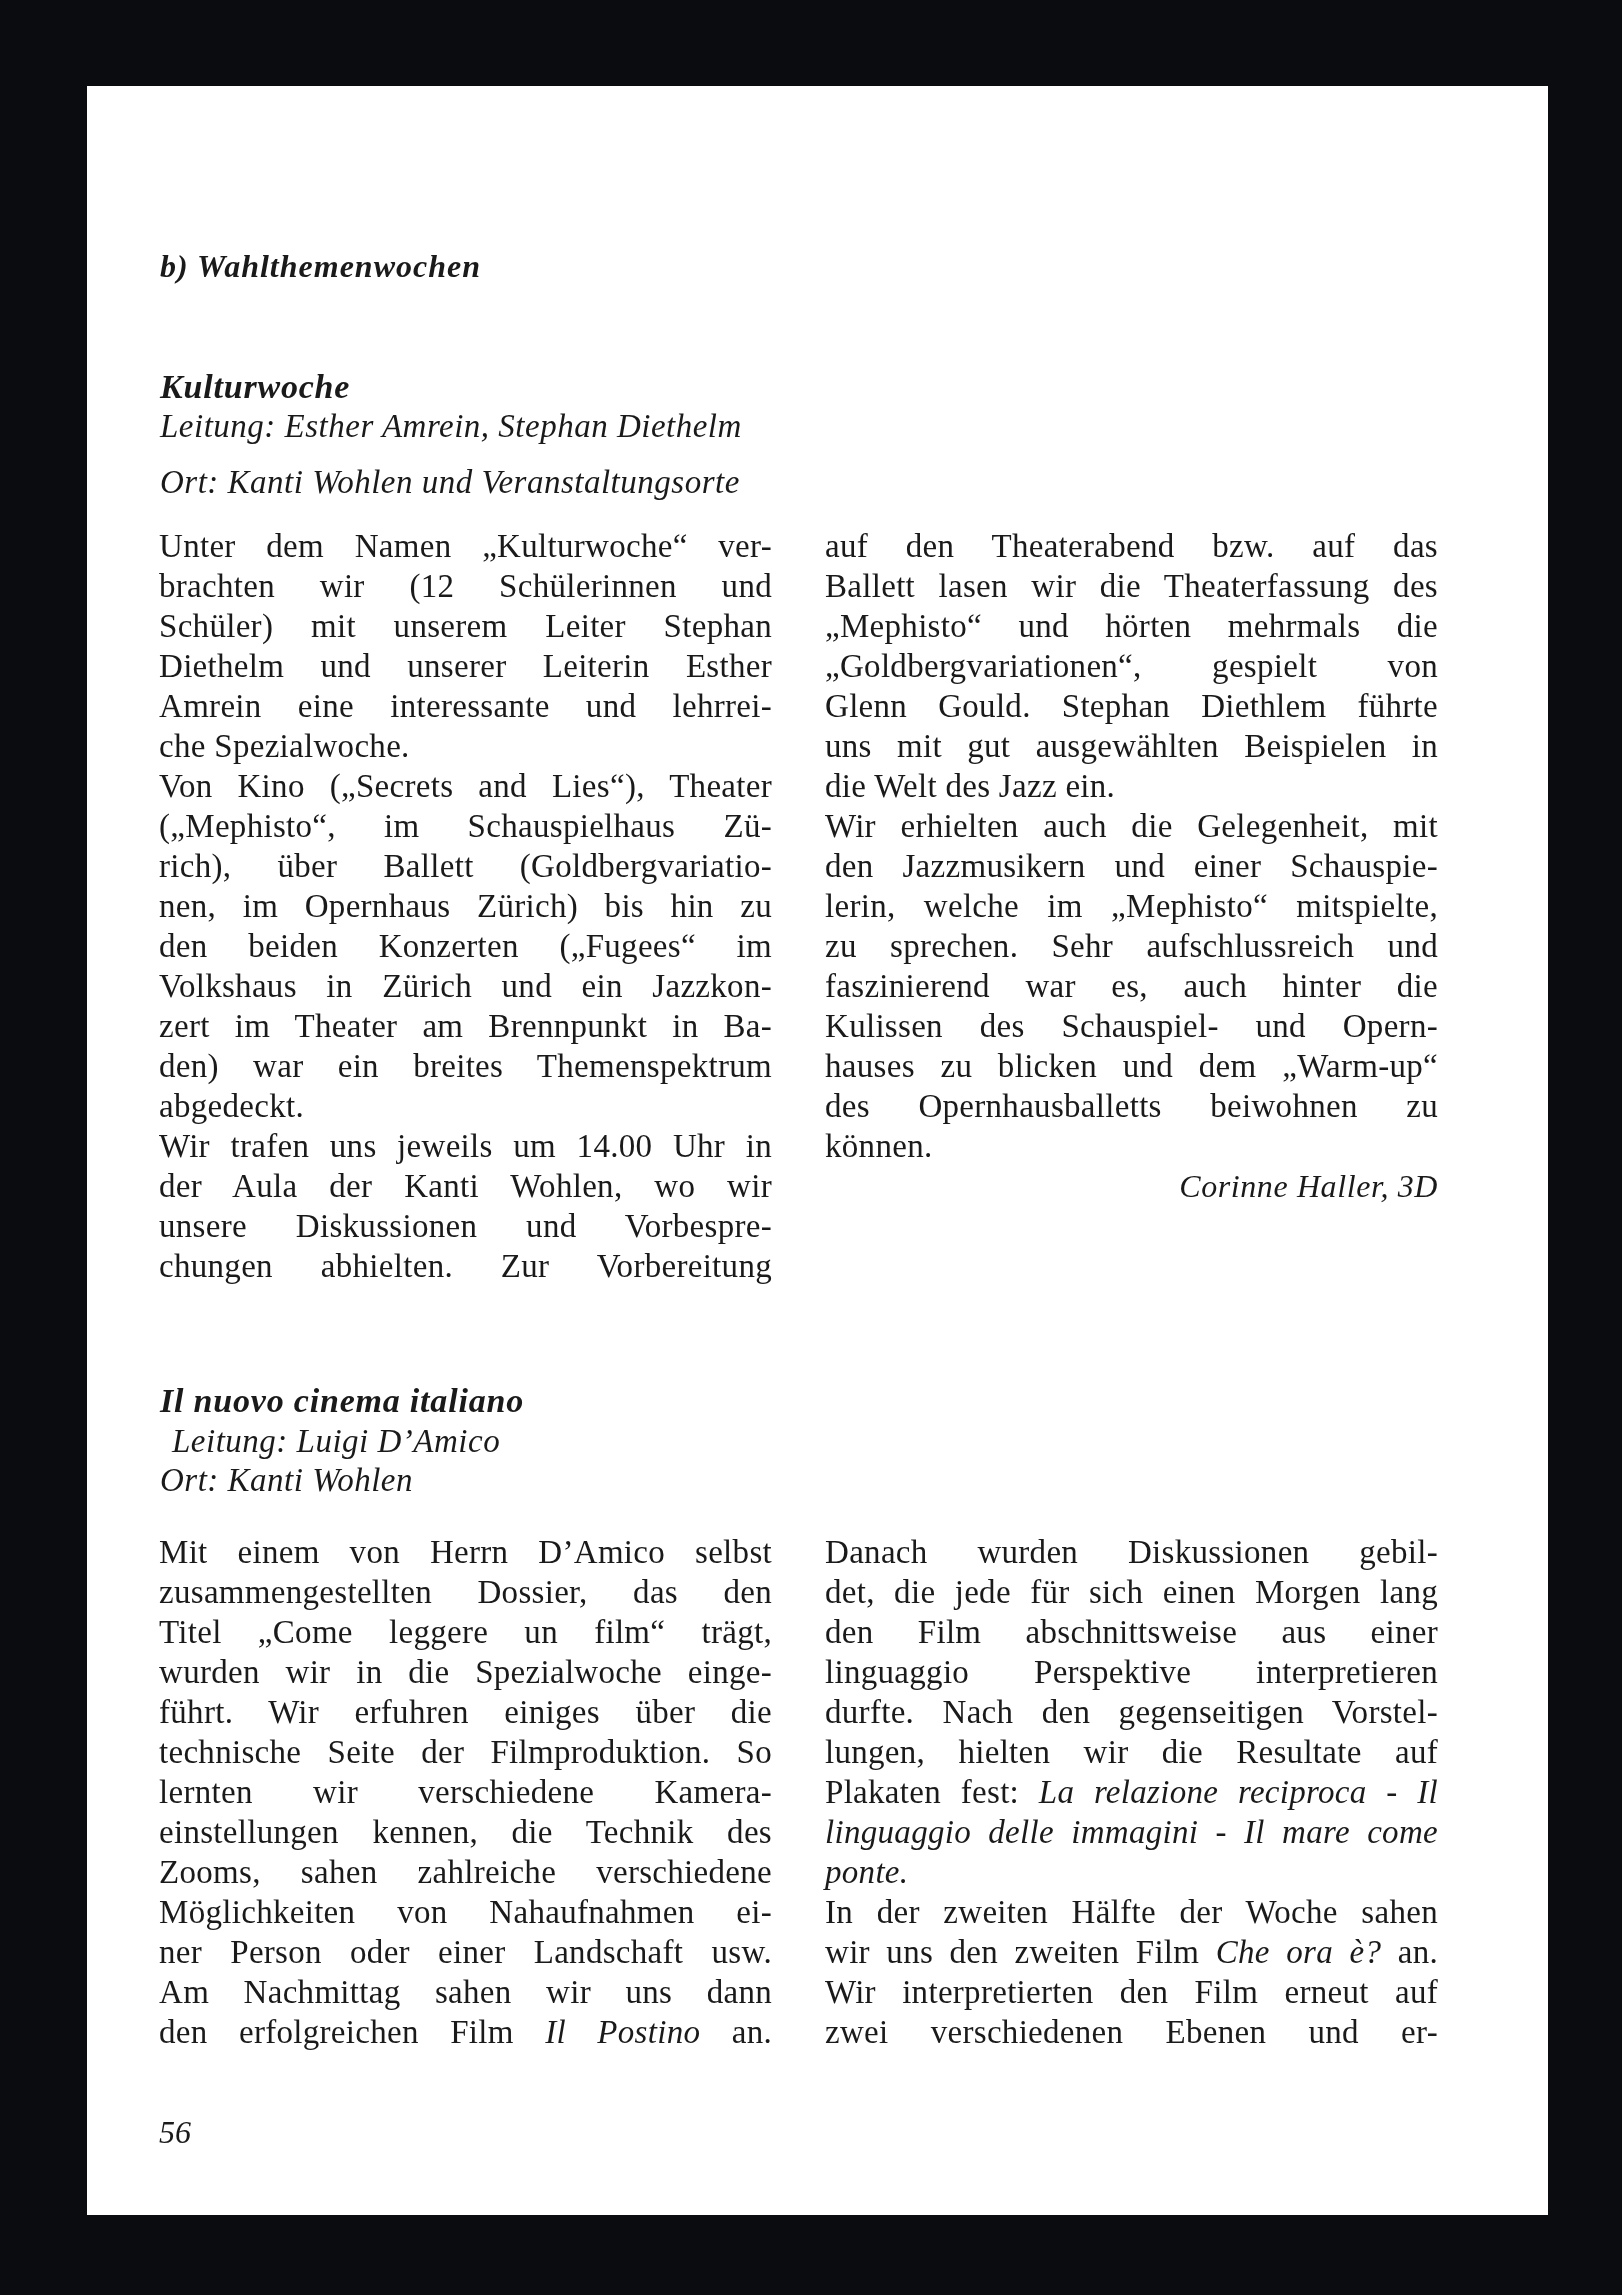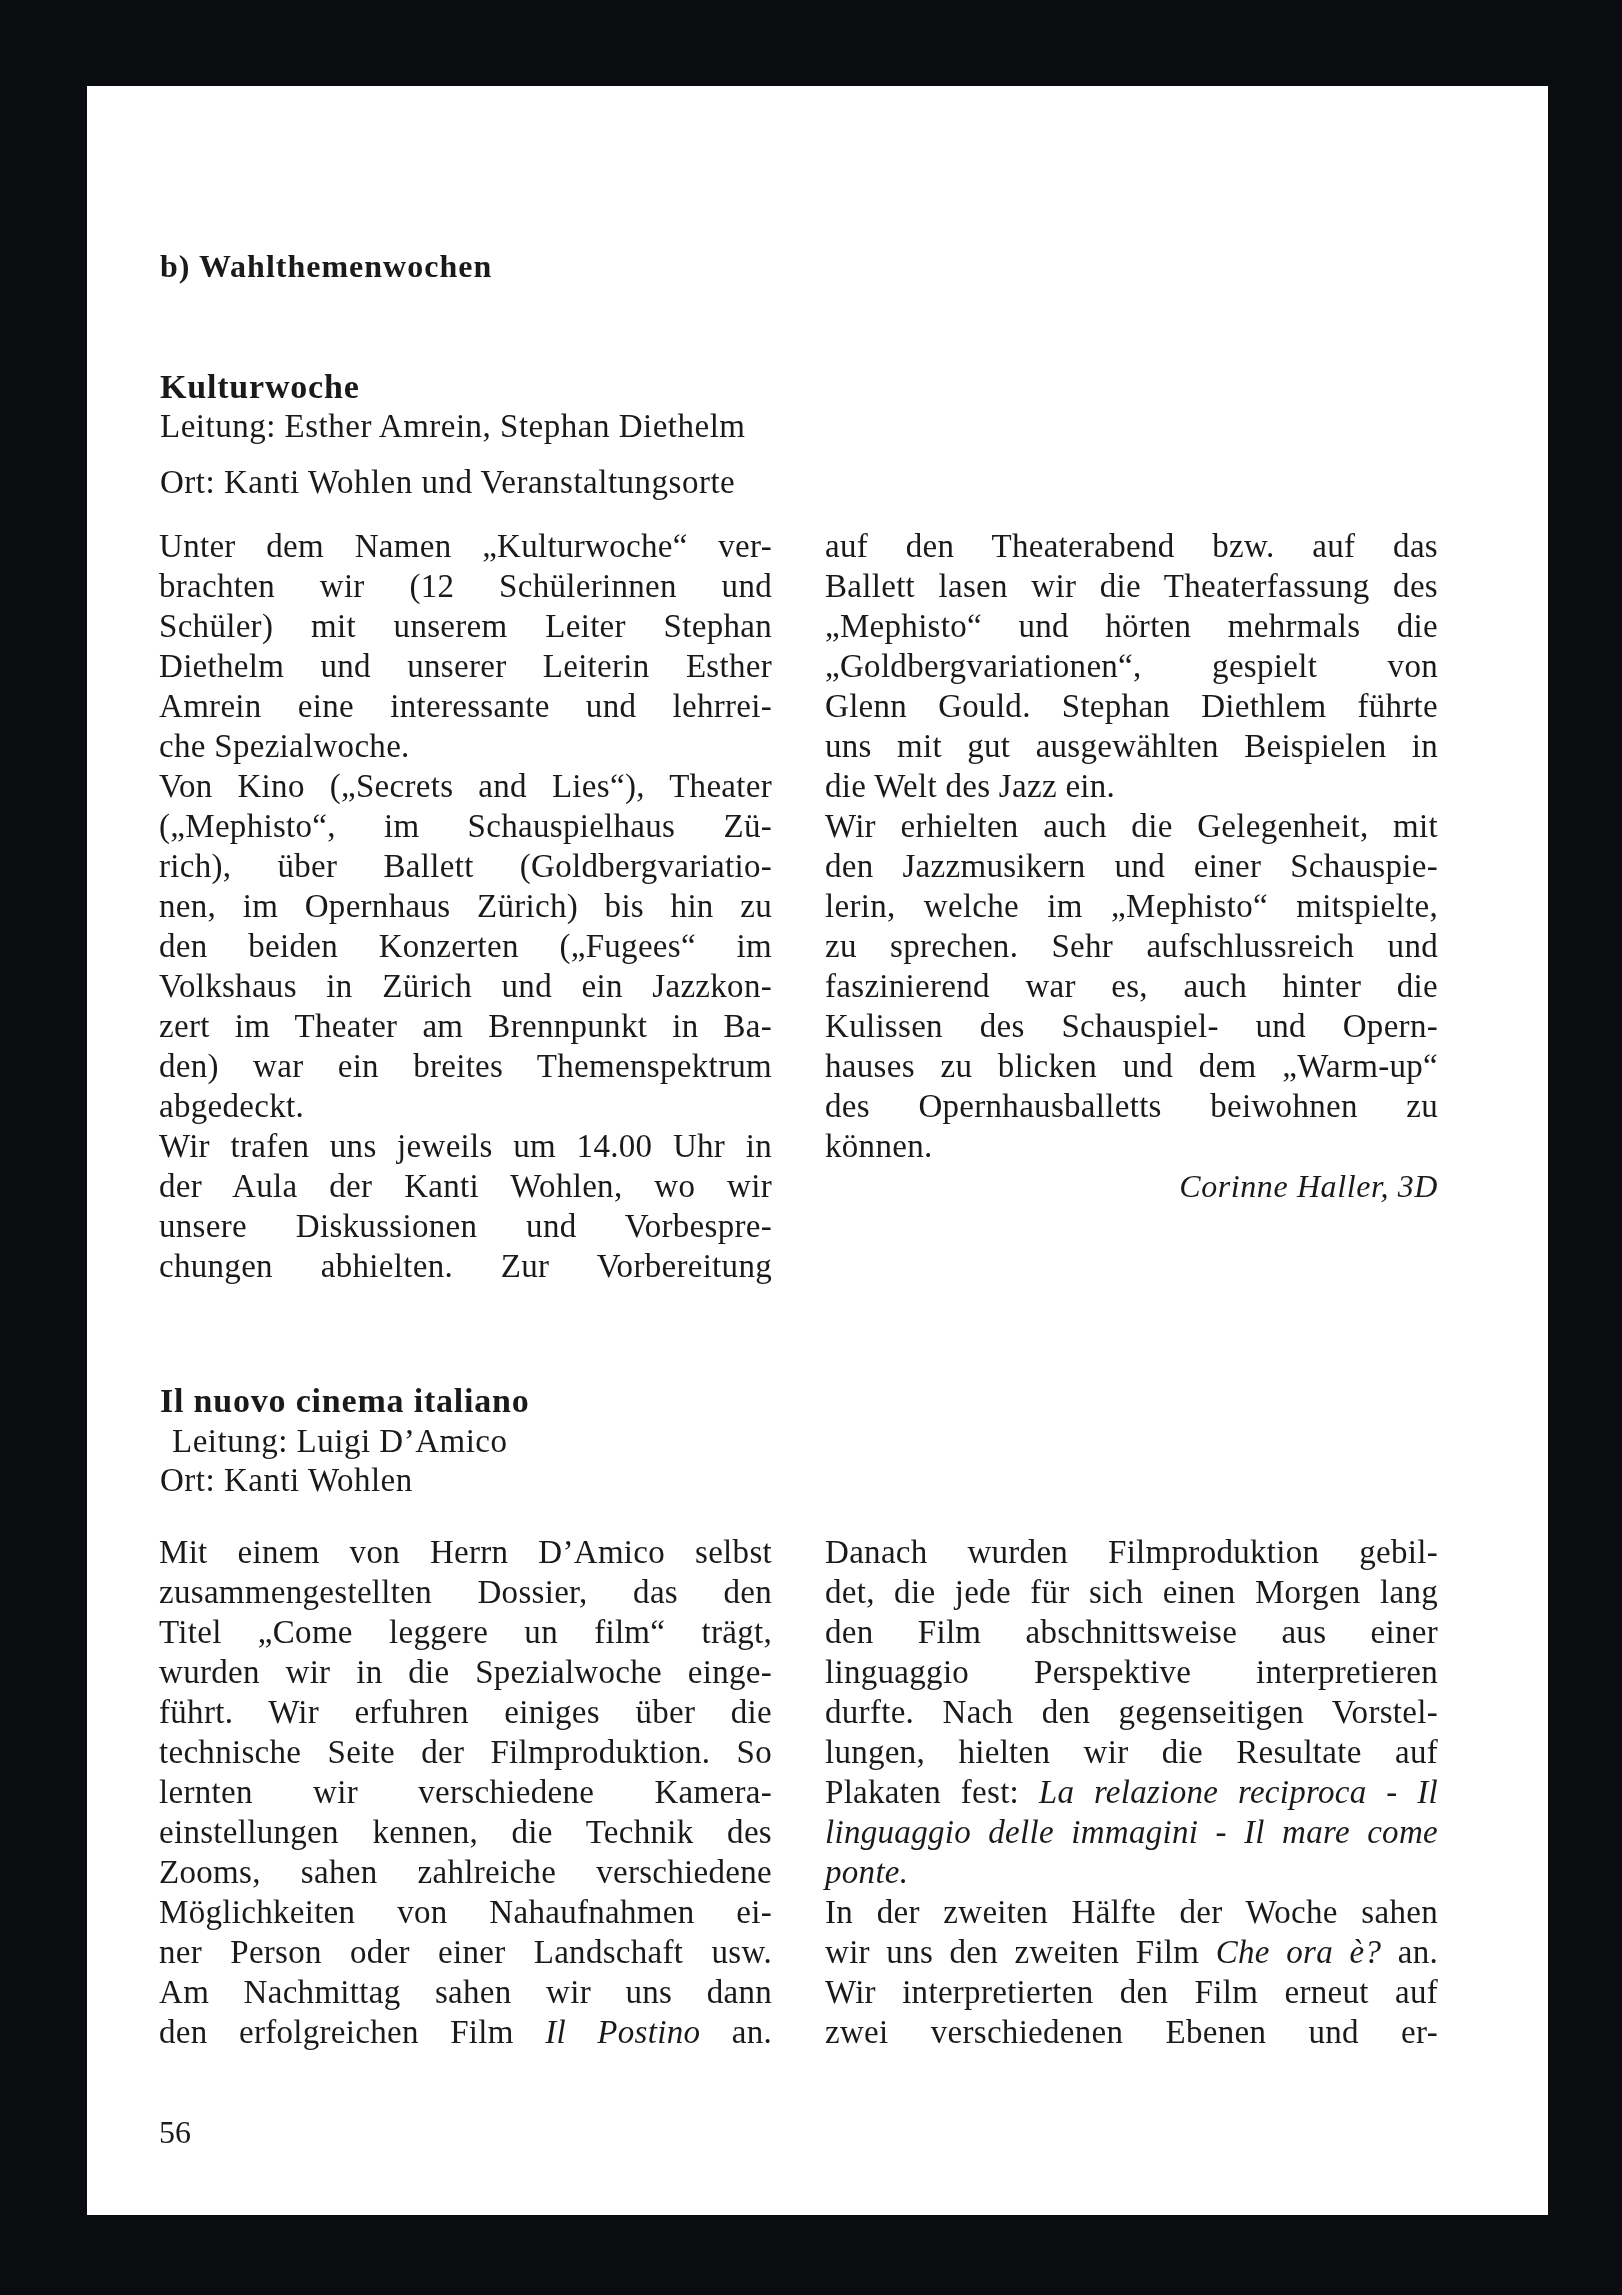--- a/index.html
+++ b/index.html
@@ -10,21 +10,21 @@
     overflow: hidden;
     font-family: "Liberation Serif", "DejaVu Serif", serif;
     color: #1a1a1a;
   }
   .page {
     position: absolute;
     left: 87px; top: 86px;
     width: 1461px; height: 2129px;
     background: #ffffff;
   }
-  .abs { position: absolute; white-space: nowrap; }
+  .abs { position: absolute; white-space: nowrap; font-style: italic; }
   .h-main {
     font-weight: bold; font-size: 32px; letter-spacing: 1px;
   }
   .h-sub {
     font-weight: bold; font-size: 34px; letter-spacing: 0.8px;
   }
   .meta { font-size: 33px; letter-spacing: 0.5px; }
   .col {
     position: absolute;
     width: 613px;
@@ -111,21 +111,21 @@
   <div class="ln">lernten wir verschiedene Kamera-</div>
   <div class="ln">einstellungen kennen, die Technik des</div>
   <div class="ln">Zooms, sahen zahlreiche verschiedene</div>
   <div class="ln">Möglichkeiten von Nahaufnahmen ei-</div>
   <div class="ln">ner Person oder einer Landschaft usw.</div>
   <div class="ln">Am Nachmittag sahen wir uns dann</div>
   <div class="ln"><span>den erfolgreichen Film </span><span class="it">Il Postino</span><span> an.</span></div>
 </div>
 
 <div class="col" style="left:825px; top:1532px;">
-  <div class="ln">Danach wurden Filmproduktion gebil-</div>
+  <div class="ln">Danach wurden Diskussionen gebil-</div>
   <div class="ln">det, die jede für sich einen Morgen lang</div>
   <div class="ln">den Film abschnittsweise aus einer</div>
   <div class="ln">linguaggio Perspektive interpretieren</div>
   <div class="ln">durfte. Nach den gegenseitigen Vorstel-</div>
   <div class="ln">lungen, hielten wir die Resultate auf</div>
   <div class="ln"><span>Plakaten fest: </span><span class="it">La relazione reciproca - Il</span></div>
   <div class="ln it">linguaggio delle immagini - Il mare come</div>
   <div class="ln it last">ponte.</div>
   <div class="ln">In der zweiten Hälfte der Woche sahen</div>
   <div class="ln"><span>wir uns den zweiten Film </span><span class="it">Che ora è?</span><span> an.</span></div>

